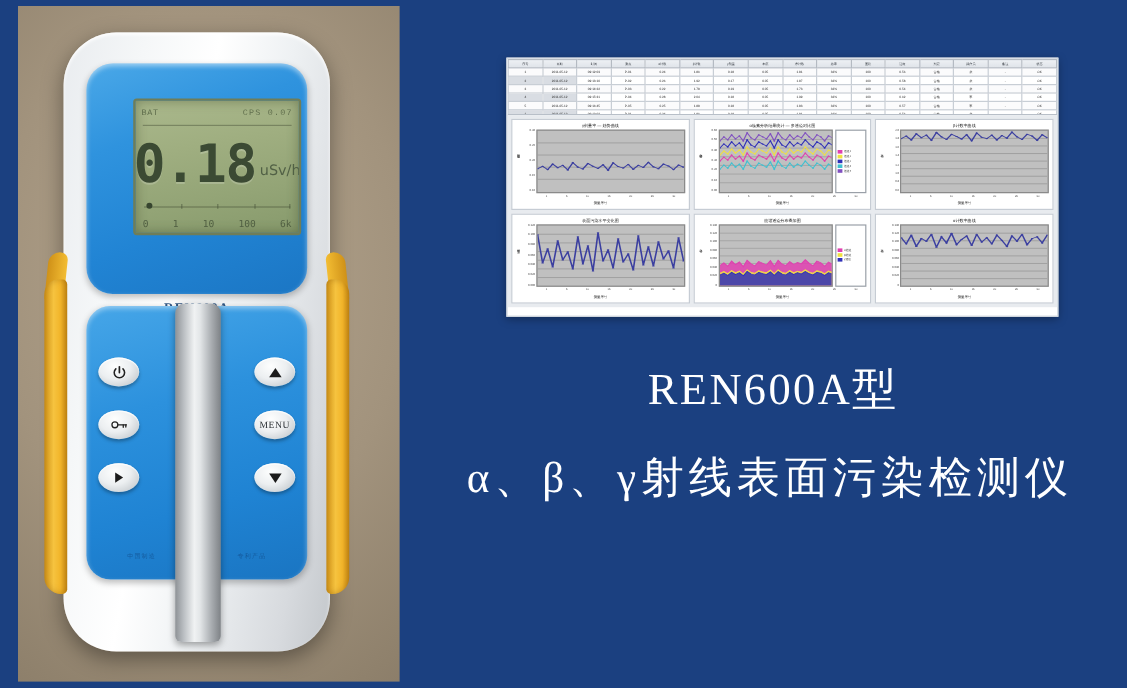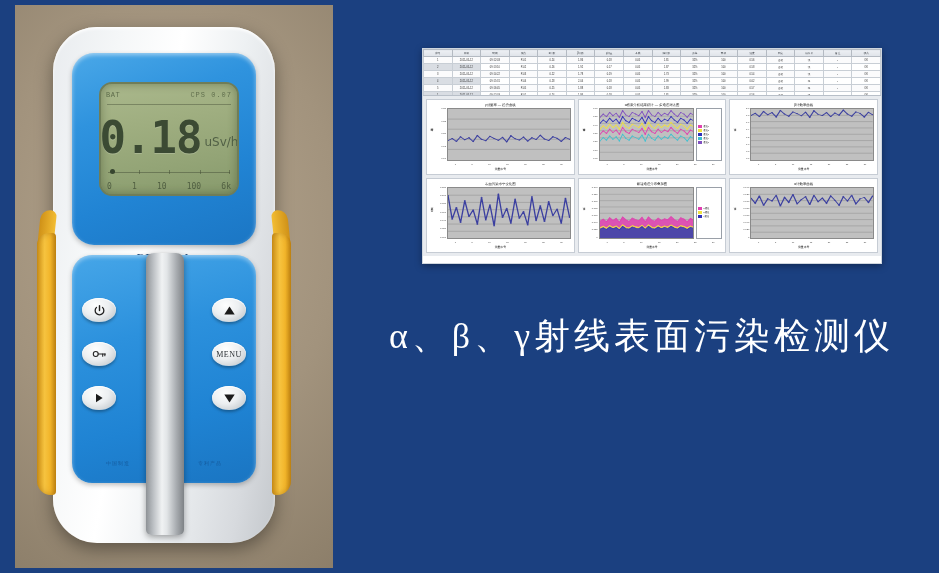--- a/index.html
+++ b/index.html
@@ -38,23 +38,23 @@
     background:linear-gradient(90deg,#f3bd33,#cf9118);border-radius:6px 10px 0 0;transform:rotate(-6deg);}
 
   
   .faceplate-top{
     position:absolute;left:57px;top:48px;width:184px;height:192px;border-radius:22px;
     background:linear-gradient(160deg,#4aa8e8 0%,#2f93de 30%,#2184d4 65%,#1b76c4 100%);
     box-shadow:inset 0 2px 4px rgba(255,255,255,.5), 0 2px 5px rgba(0,0,0,.25);
   }
   
   #lcd{
-    position:absolute;left:84px;top:77px;width:136px;height:110px;
+    position:absolute;left:96px;top:77px;width:136px;height:110px;
     background:linear-gradient(170deg,#aab88c 0%,#9fae80 35%,#93a476 70%,#879a6c 100%);
-    border:2px solid #6f7d58;border-radius:13px;
+    border:2px solid #6f7d58;border-radius:3px;
     box-shadow:inset 0 0 10px rgba(60,70,40,.45);
     overflow:hidden;
   }
   .lcd-topbar{position:absolute;top:4px;left:5px;right:5px;height:13px;
     display:flex;justify-content:space-between;align-items:center;}
   .lcd-batt{font-size:7px;color:#4c5a3c;letter-spacing:.5px;opacity:.8;font-family:"Liberation Mono",monospace;}
   .lcd-stat{font-size:7px;color:#4c5a3c;letter-spacing:1px;opacity:.75;font-family:"Liberation Mono",monospace;}
   .lcd-div{position:absolute;top:20px;left:6px;right:6px;height:1px;background:rgba(70,80,55,.45);}
   .lcd-main{position:absolute;top:22px;left:0;right:0;height:62px;
     display:flex;align-items:center;justify-content:center;}
@@ -136,21 +136,21 @@
   .chart-xticks{height:6px;display:flex;justify-content:space-around;align-items:center;
     margin-left:17px;overflow:hidden;}
   .chart-xticks span{font-size:2.2px;color:#444;}
   .chart-xlabel{height:5px;text-align:center;font-size:2.8px;color:#222;line-height:5px;}
 
   
   #title-block{position:absolute;left:340px;top:300px;width:599px;color:#ffffff;}
   #title-line1{font-family:"Liberation Serif",serif;font-size:37px;letter-spacing:2px;
     text-align:center;padding-left:10px;}
   #title-line2{font-family:"Liberation Serif",serif;font-size:36px;letter-spacing:4px;
-    text-align:center;margin-top:12px;padding-left:4px;}
+    text-align:center;margin-top:24px;padding-left:4px;}
 </style>
 </head>
 <body>
 
 <div id="product-photo">
 
   <div class="shell"></div>
   <div class="grip-top-l"></div>
   <div class="grip-top-r"></div>
   <div class="grip left"></div>
@@ -908,14 +908,15 @@
           <span>20</span>
           <span>25</span>
           <span>30</span>
         </div>
         <div class="chart-xlabel">测量序号</div>
       </div>
     </div>
 </div>
 
 <div id="title-block">
+  <div id="title-line1">REN600A型</div>
   <div id="title-line2">α、β、γ射线表面污染检测仪</div>
 </div>
 
 </body></html>

